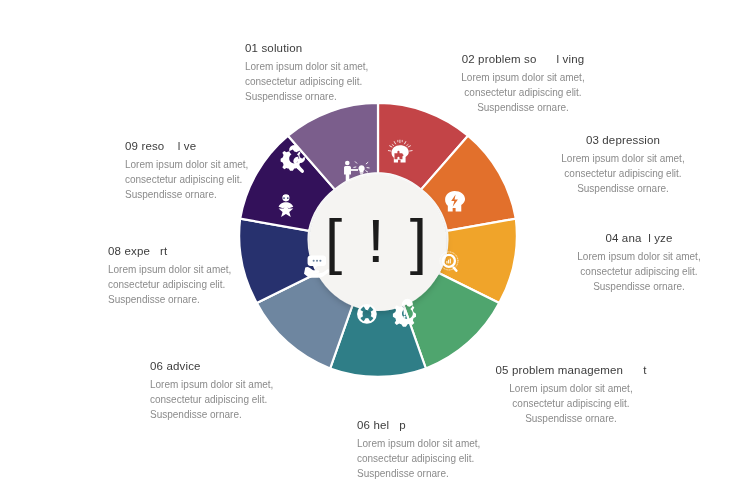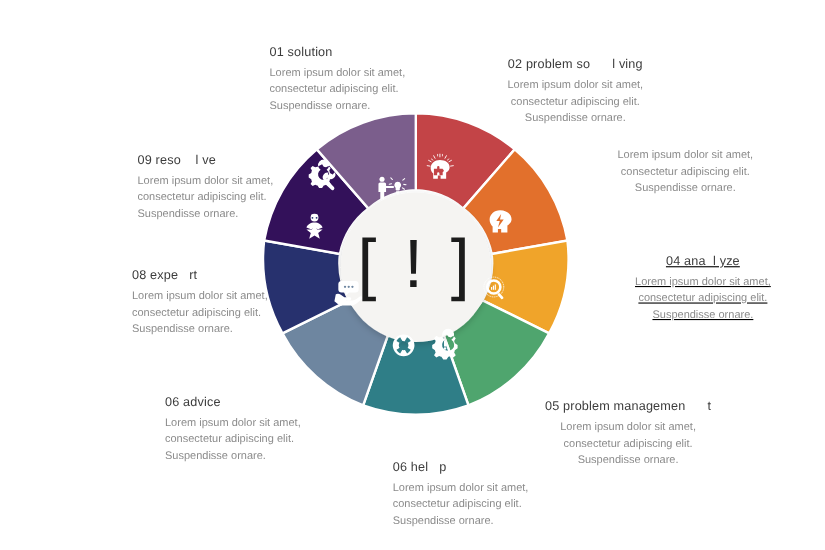--- a/index.html
+++ b/index.html
@@ -46,25 +46,25 @@
     margin: 0;
     white-space: pre-line;
   }
   .callout.right { text-align: center; }
   .callout.left  { text-align: left; }
 
   
   #cal-01 { left: 245px; top: 42px; }
   #cal-02 { left: 428px; top: 53px; }
   #cal-03 { left: 528px; top: 134px; }
-  #cal-04 { left: 544px; top: 232px; text-decoration: underline; }
+  #cal-04 { left: 544px; top: 232px; }
   #cal-05 { left: 476px; top: 364px; }
   #cal-06 { left: 333px; top: 419px; margin-left: 24px; }
   #cal-07 { left: 150px; top: 360px; }
-  #cal-08 { left: 120px; top: 245px; }
+  #cal-08 { left: 108px; top: 245px; }
   #cal-09 { left: 125px; top: 140px; }
 
   .center-mark {
     position: absolute;
     left: 0; top: 0;
     width: 292px;
     height: 292px;
     display: flex;
     align-items: center;
     justify-content: center;
@@ -222,20 +222,21 @@
   </div>
 
   <div class="callout right" id="cal-02">
     <p class="c-title">02 problem so      l ving</p>
     <p class="c-body">Lorem ipsum dolor sit amet,
 consectetur adipiscing elit.
 Suspendisse ornare.</p>
   </div>
 
   <div class="callout right" id="cal-03">
+    <p class="c-title">03 depression</p>
     <p class="c-body">Lorem ipsum dolor sit amet,
 consectetur adipiscing elit.
 Suspendisse ornare.</p>
   </div>
 
   <div class="callout right" id="cal-04">
     <p class="c-title">04 ana  l yze</p>
     <p class="c-body">Lorem ipsum dolor sit amet,
 consectetur adipiscing elit.
 Suspendisse ornare.</p>

